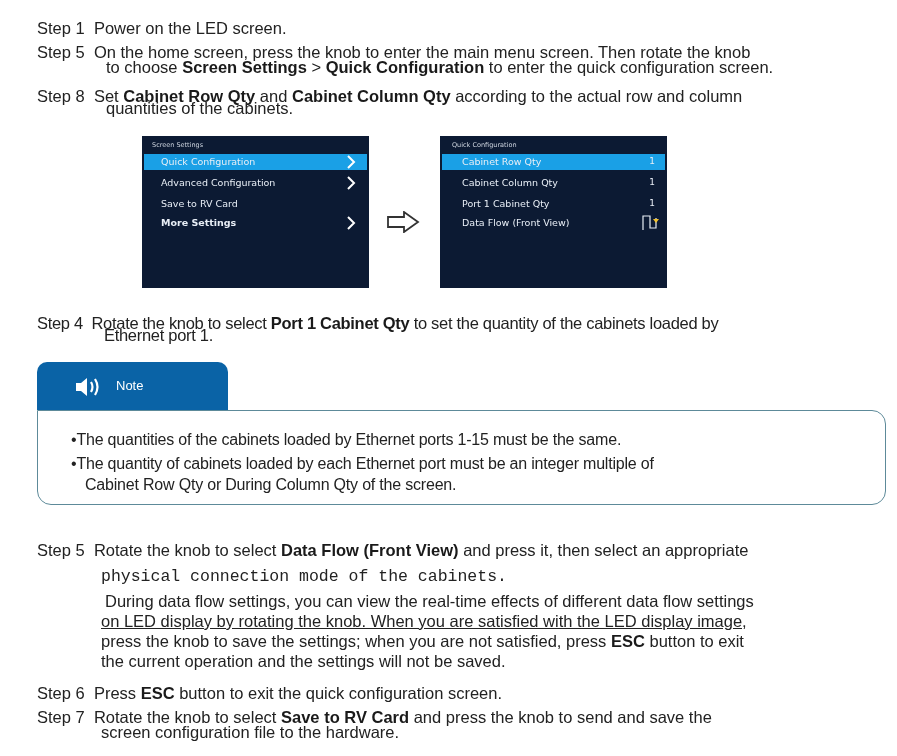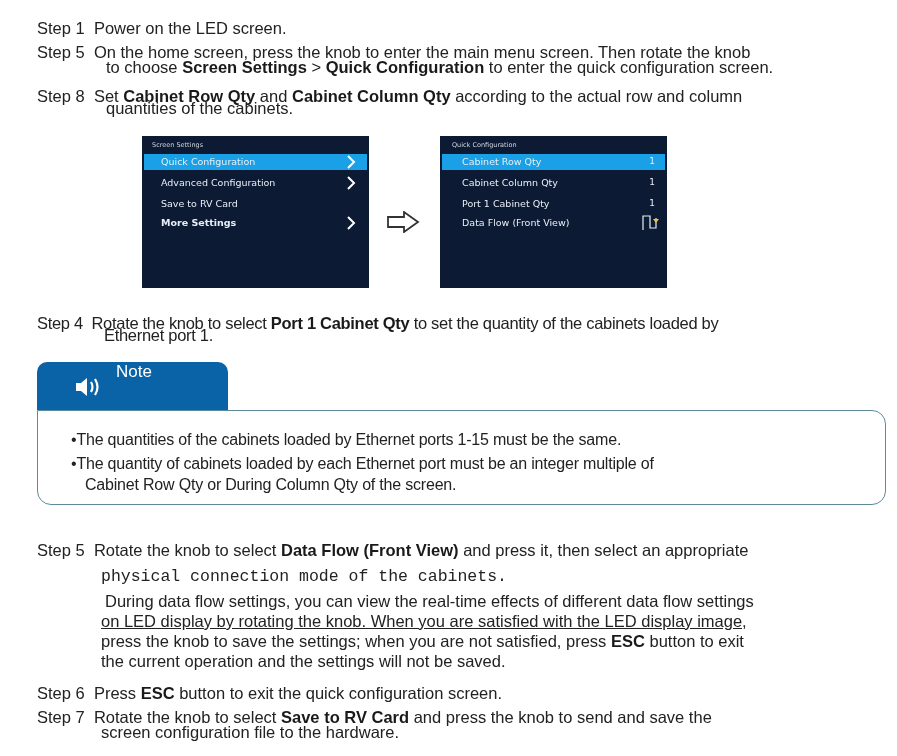--- a/index.html
+++ b/index.html
@@ -17,21 +17,21 @@
   .screen .row.sel { background:#1aa0e6; }
   .screen .row .lbl { position:absolute; left:17px; top:2px; font-size:9.5px; color:#e8eef6;
                       font-family:"DejaVu Sans", sans-serif; }
   .screen .row .val { position:absolute; right:10px; top:2px; font-size:9px; color:#e8eef6;
                       font-family:"DejaVu Sans", sans-serif; }
   .screen .row .chev { position:absolute; right:10px; top:0px; width:12px; height:16px; }
 
   
   .note-tab { position:absolute; left:37px; top:362px; width:191px; height:48px;
               background:#0a63a6; border-radius:10px 10px 0 0; }
-  .note-tab .lbl { position:absolute; left:79px; top:0; font-size:17px; color:#fff; }
+  .note-tab .lbl { position:absolute; left:79px; top:16px; font-size:13px; color:#fff; }
   .note-tab .spk { position:absolute; left:38px; top:14px; width:26px; height:22px; }
   .note-box { position:absolute; left:37px; top:410px; width:849px; height:95px;
               border:1.2px solid #5d8a99; border-top:1.5px solid #5d8a99;
               border-radius:0 14px 14px 14px; box-sizing:border-box; }
   .note-text { position:absolute; font-size:16px; white-space:nowrap; color:#222;
                font-family:"Liberation Sans", sans-serif; letter-spacing:-0.2px; }
 </style>
 </head>
 <body>
 

